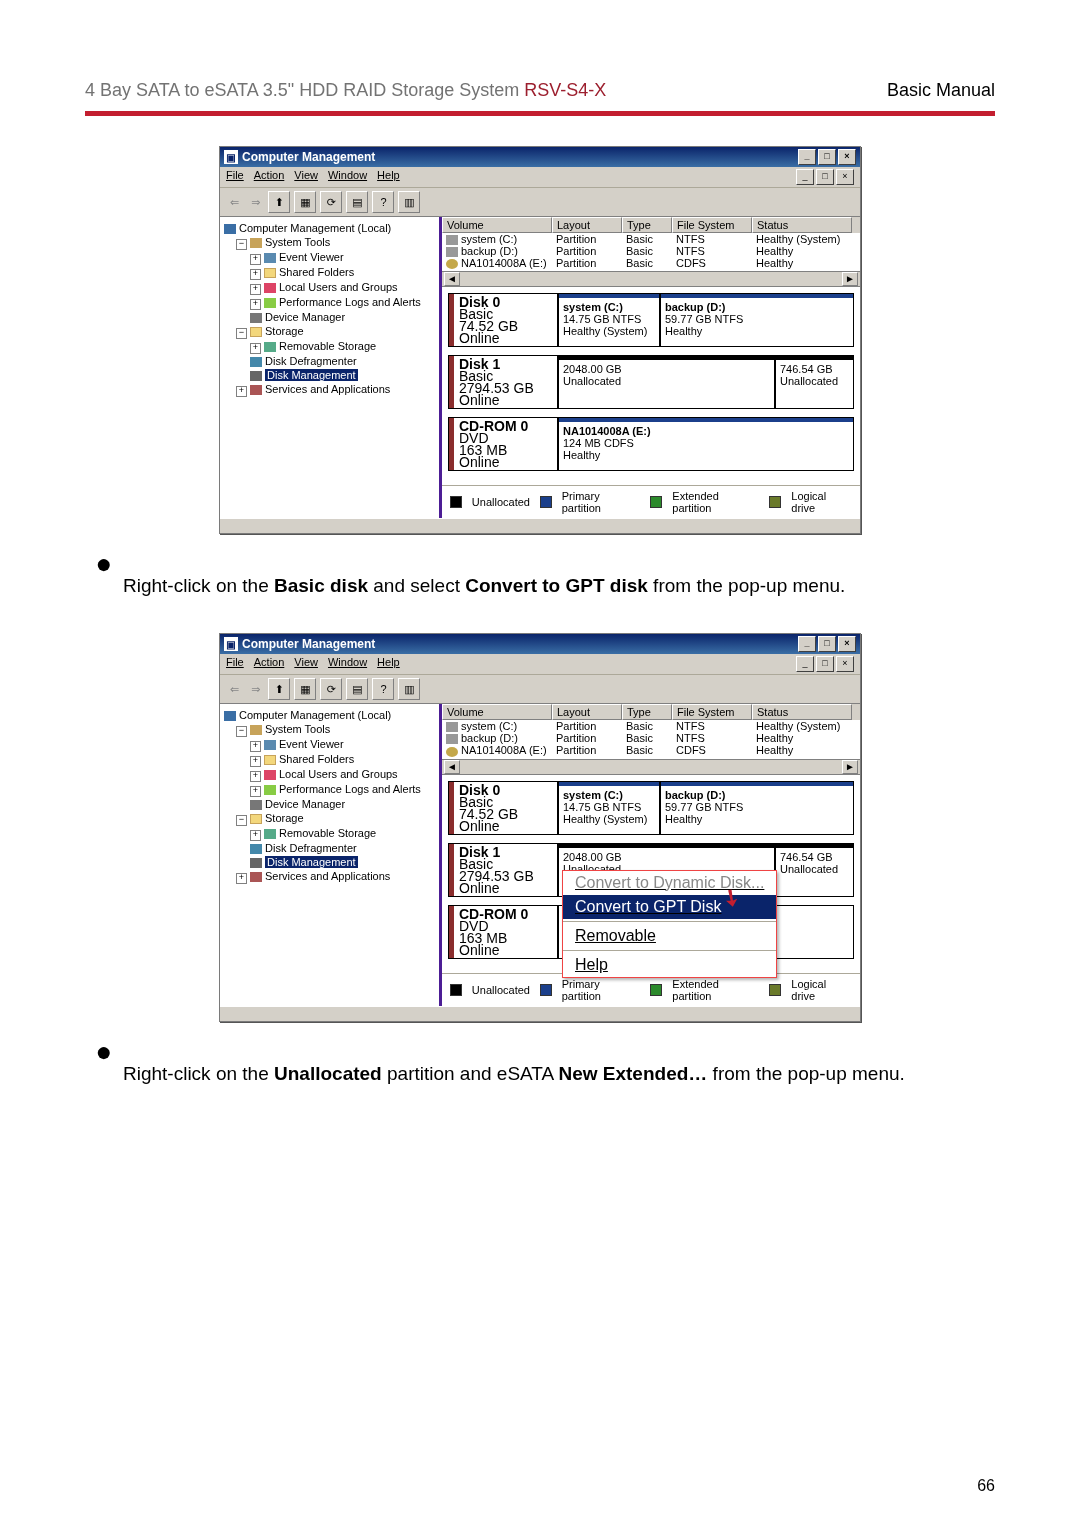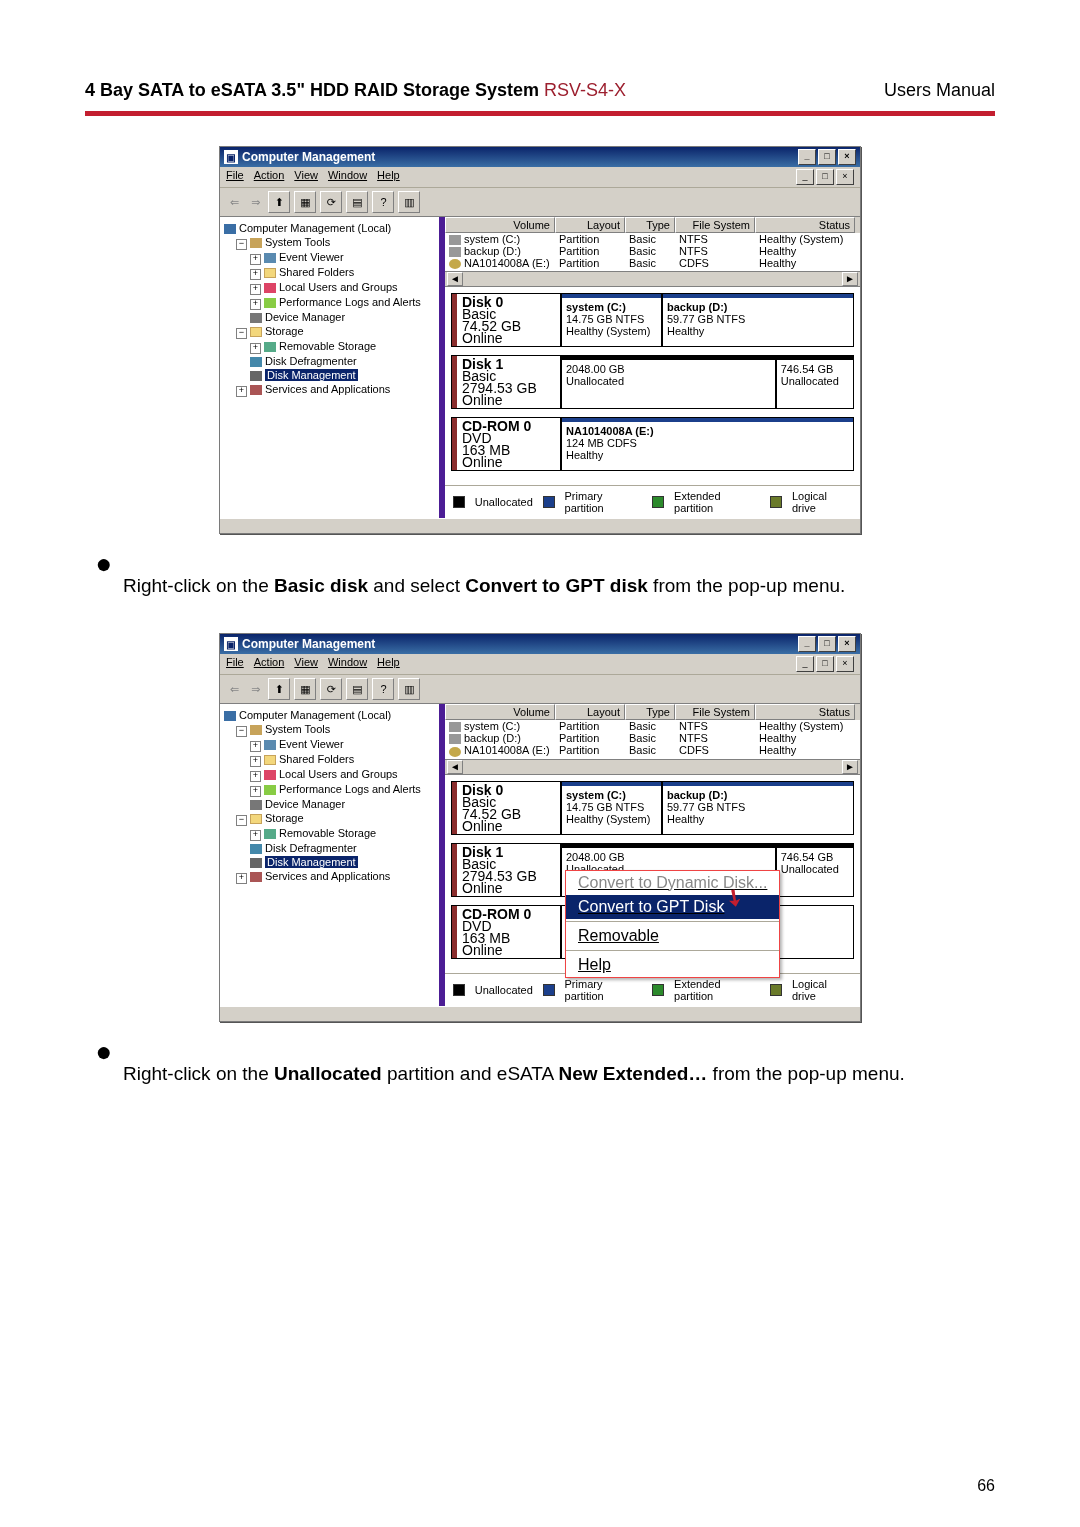--- a/index.html
+++ b/index.html
@@ -15,21 +15,21 @@
     position: relative;
     box-sizing: border-box;
     padding: 80px 85px 0 85px;
   }
   .header-row {
     display: flex;
     justify-content: space-between;
     align-items: baseline;
     font-size: 18px;
   }
-  .header-left .bold { font-weight: bold; color:#000000; }
+  .header-left .bold { font-weight: normal; color:#737373; }
   .header-left .model { color:#9c1f2e; font-weight:normal; }
   .header-right { color:#000; }
   .red-rule {
     height: 5px;
     background:#c31e2f;
     margin-top: 10px;
     margin-bottom: 30px;
   }
 
   
@@ -89,21 +89,21 @@
     background:#d4d0c8;
     display:inline-flex; align-items:center; justify-content:center;
     font-size:11px;
   }
   .body-split {
     display:flex;
     background:#fff;
   }
   .tree {
     width: 215px;
-    border-right:6px solid #4c1d95;
+    border-right:3px solid #4c1d95;
     padding:4px 2px;
     background:#fff;
     font-size:11px;
     line-height:14px;
     min-height: 260px;
   }
   .tree .row { white-space:nowrap; }
   .tree .i0 { padding-left:2px; }
   .tree .i1 { padding-left:14px; }
   .tree .i2 { padding-left:28px; }
@@ -121,21 +121,21 @@
   .ico-disk { background:#666; }
   .ico-serv { background:#a55; }
   .sel { background:#0a246a; color:#fff; padding:0 2px; }
 
   .rightpane { flex:1; display:flex; flex-direction:column; }
   .vol-header, .vol-row {
     display:grid;
     grid-template-columns: 110px 70px 50px 80px 100px;
     font-size:11px;
   }
-  .vol-header { background:#d4d0c8;text-align:right; }
+  .vol-header { background:#d4d0c8; }
   .vol-header div {
     border:1px solid #fff;
     border-right-color:#808080; border-bottom-color:#808080;
     padding:1px 4px;
   }
   .vol-body { background:#fff; padding-bottom:2px; }
   .vol-row div { padding:0 4px; }
   .vol-ico { display:inline-block; width:12px; height:10px; background:#999; margin-right:3px; vertical-align:middle; }
   .vol-ico.cd { background:#c4a84a; border-radius:50%; }
   .scroll-hint {
@@ -238,21 +238,21 @@
   }
 </style>
 </head>
 <body>
 
 <div class="page">
   <div class="header-row">
     <div class="header-left">
       <span class="bold">4 Bay SATA to eSATA 3.5" HDD RAID Storage System</span><span class="model"> RSV-S4-X</span>
     </div>
-    <div class="header-right">Users Manual</div>
+    <div class="header-right">Basic Manual</div>
   </div>
   <div class="red-rule"></div>
 
   <div class="mmc">
     <div class="titlebar">
       <div class="left">
         <span class="tb-ico">▣</span>
         <span>Computer Management</span>
       </div>
       <div class="winbtns">

